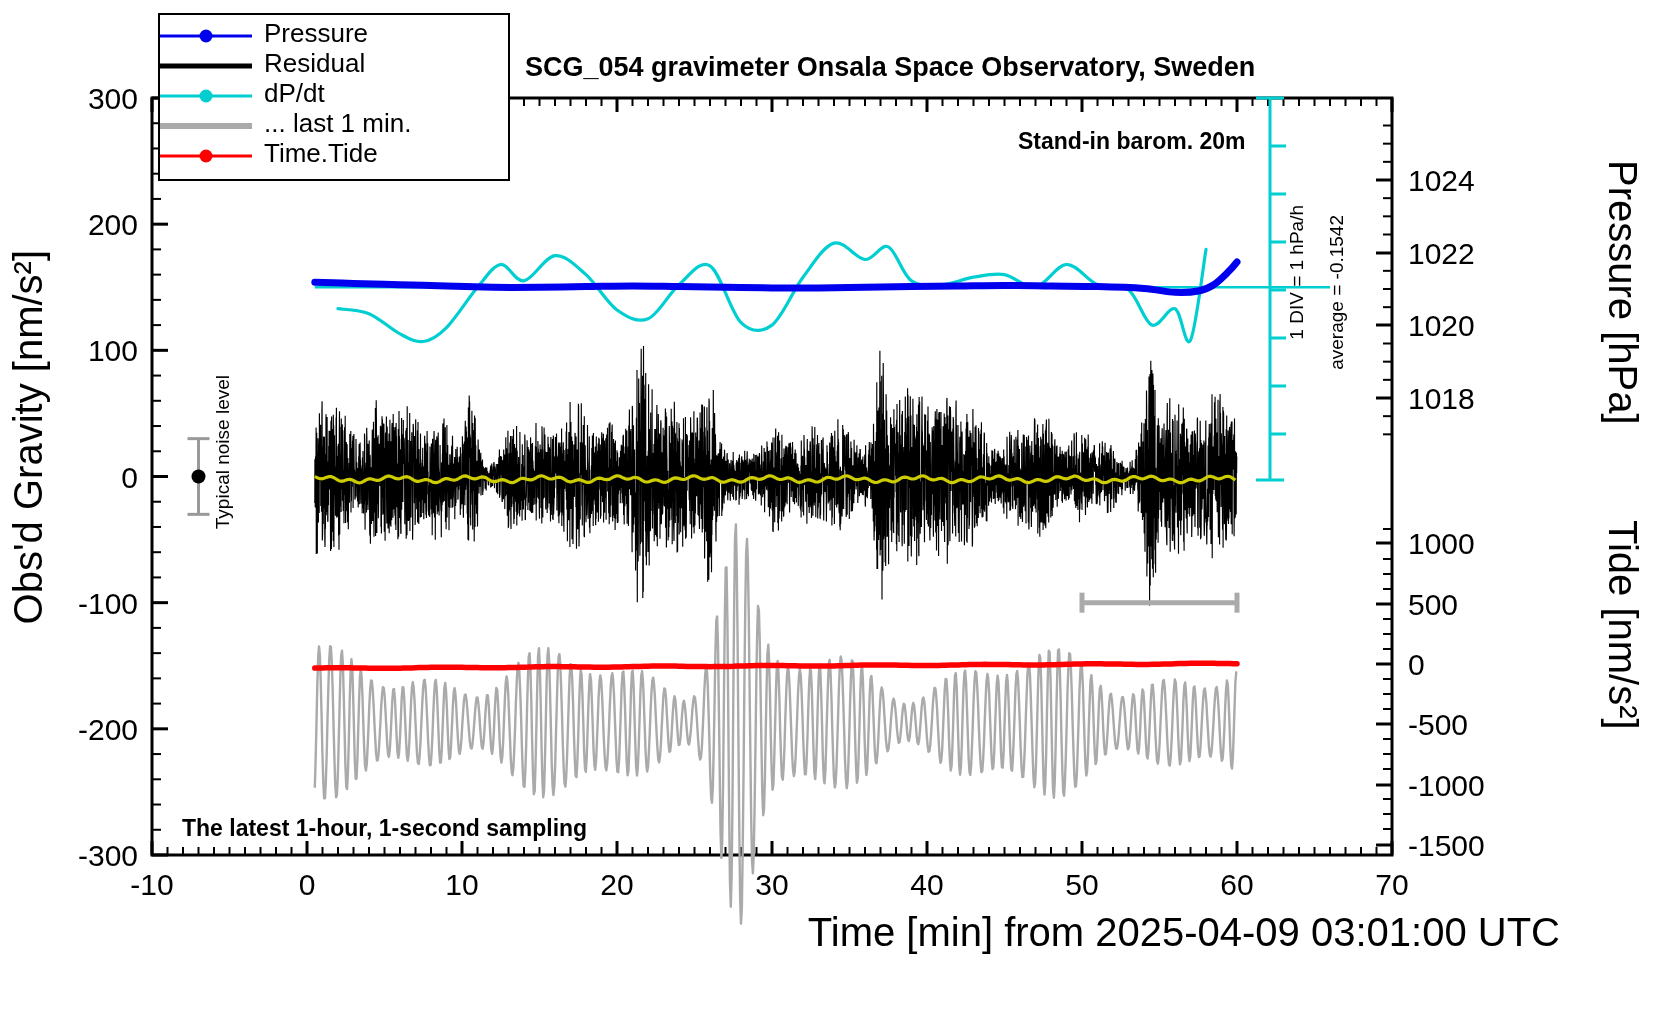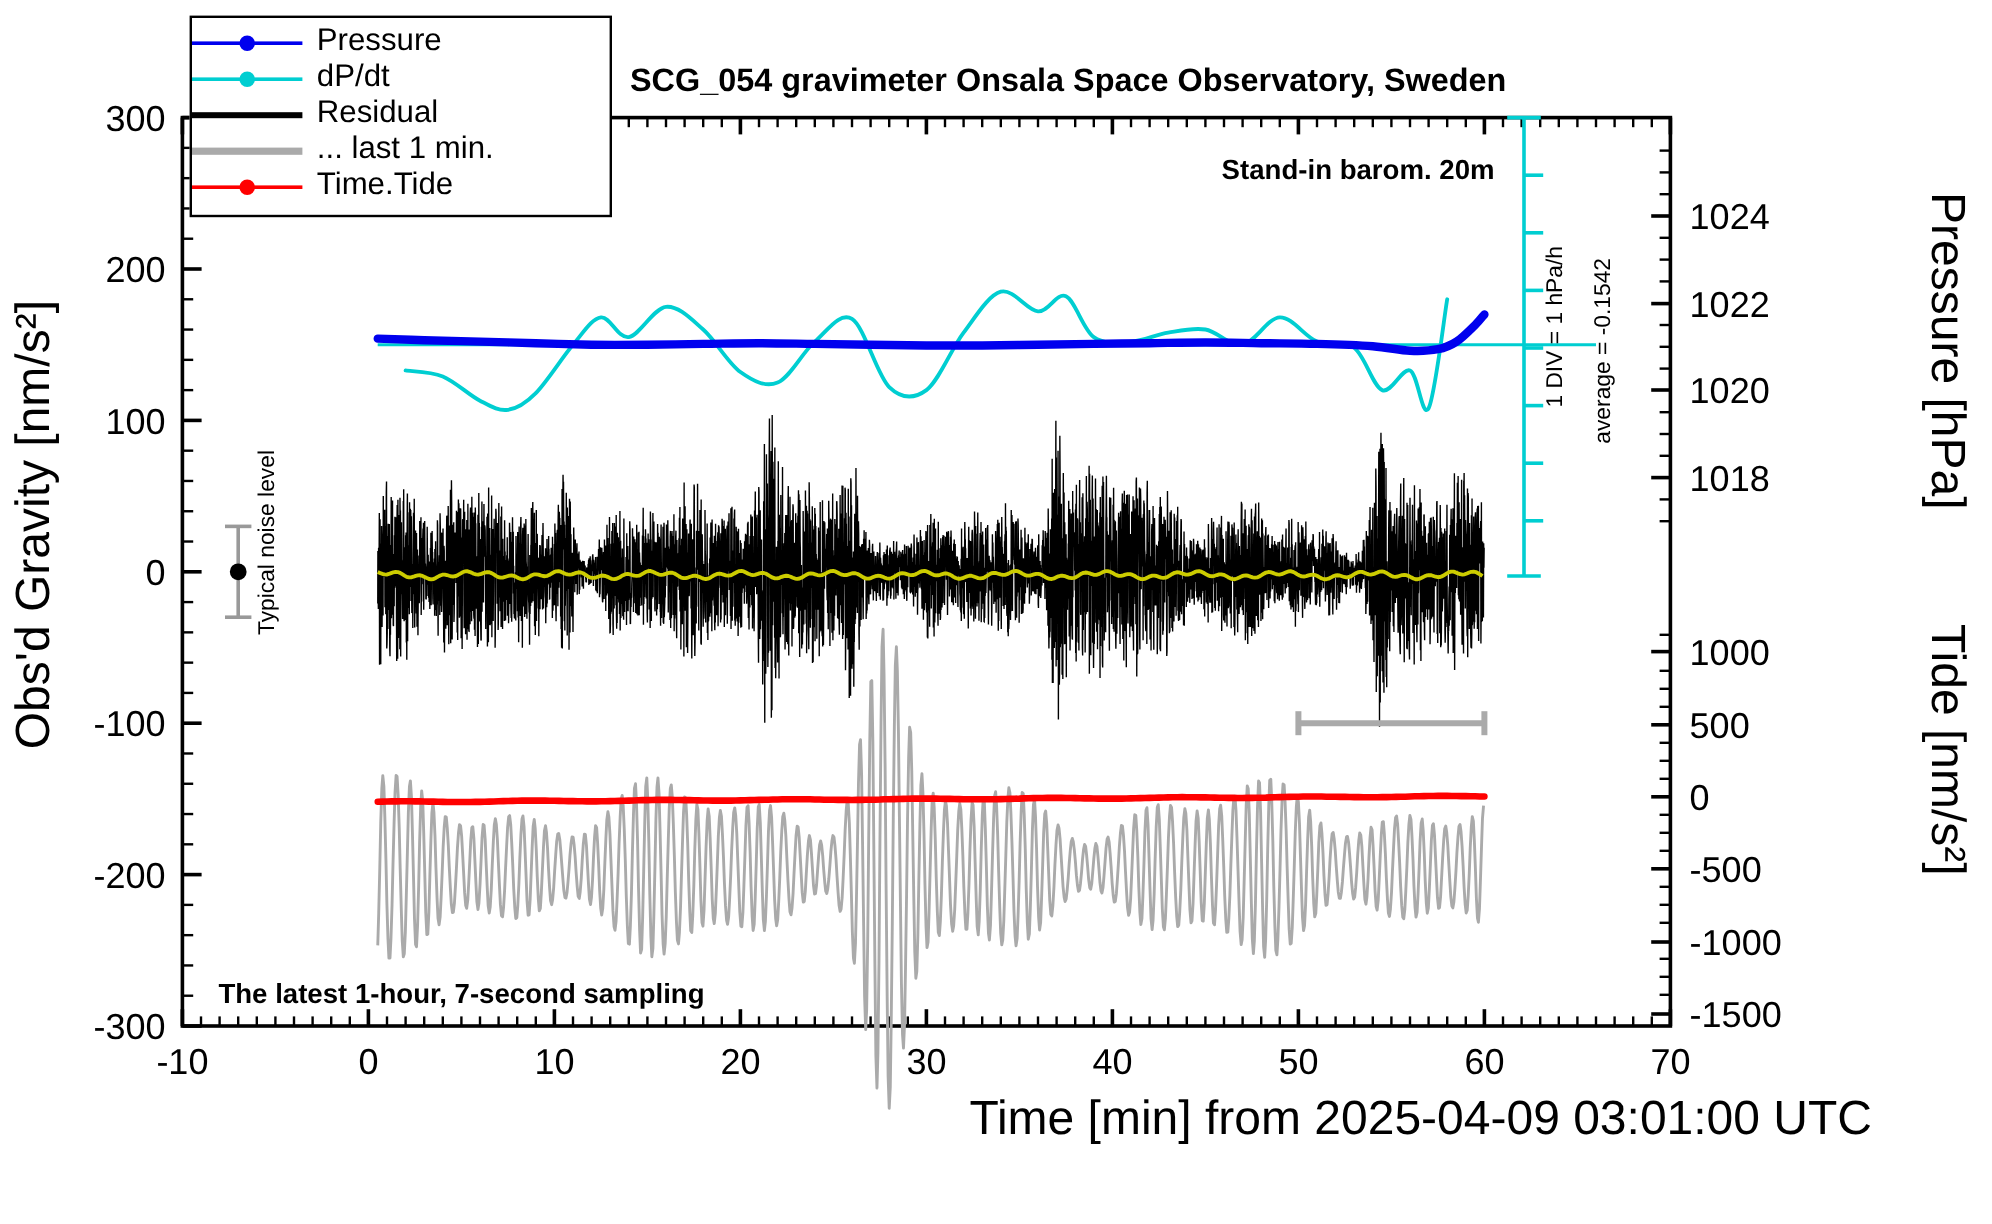--- a/index.html
+++ b/index.html
@@ -338,33 +338,33 @@
   <div class="abs" id="legend-box" style="left:158px;top:13px;width:348px;height:160px;padding:4px 0 0 0;">
     <div class="lg-row">
       <span class="lg-swatch">
         <span class="lg-line" style="height:3px;background:#0000ee;"></span>
         <span class="lg-dot" style="background:#0000ee;"></span>
       </span>
       <span class="lg-text legend-label">Pressure</span>
     </div>
     <div class="lg-row">
       <span class="lg-swatch">
+        <span class="lg-line" style="height:5px;background:#000000;"></span>
+      </span>
+      <span class="lg-text legend-label">Residual</span>
+    </div>
+    <div class="lg-row">
+      <span class="lg-swatch">
         <span class="lg-line" style="height:3px;background:#00ced1;"></span>
         <span class="lg-dot" style="background:#00ced1;"></span>
       </span>
       <span class="lg-text legend-label">dP/dt</span>
     </div>
     <div class="lg-row">
       <span class="lg-swatch">
-        <span class="lg-line" style="height:5px;background:#000000;"></span>
-      </span>
-      <span class="lg-text legend-label">Residual</span>
-    </div>
-    <div class="lg-row">
-      <span class="lg-swatch">
         <span class="lg-line" style="height:6px;background:#aaaaaa;"></span>
       </span>
       <span class="lg-text legend-label">... last 1 min.</span>
     </div>
     <div class="lg-row">
       <span class="lg-swatch">
         <span class="lg-line" style="height:3px;background:#ff0000;"></span>
         <span class="lg-dot" style="background:#ff0000;"></span>
       </span>
       <span class="lg-text legend-label">Time.Tide</span>
@@ -381,17 +381,17 @@
 
   <div class="abs annot-small vert-left nowrap" style="left:1326px;top:215px;">
     <span>average = -0.1542</span>
   </div>
 
   <div class="abs annot-small vert-left nowrap" style="left:212px;top:375px;">
     <span>Typical noise level</span>
   </div>
 
   <div class="abs annot-bold nowrap" style="left:182px;top:815px;">
-    <span>The latest 1-hour, 7-second sampling</span>
+    <span>The latest 1-hour, 1-second sampling</span>
   </div>
 
 
 </div>
 
 </body></html>

